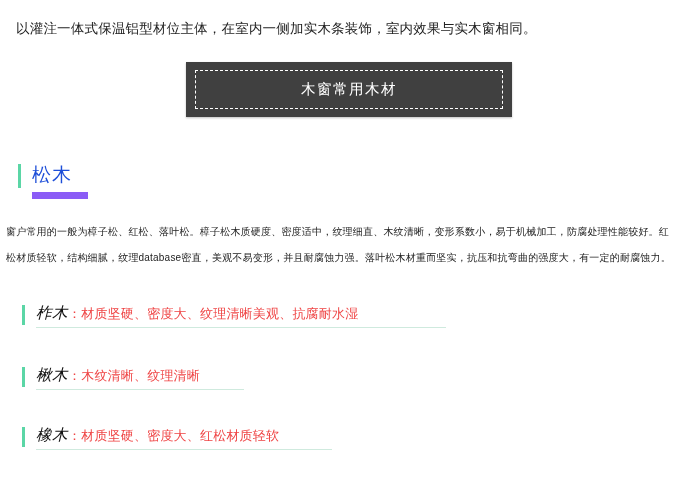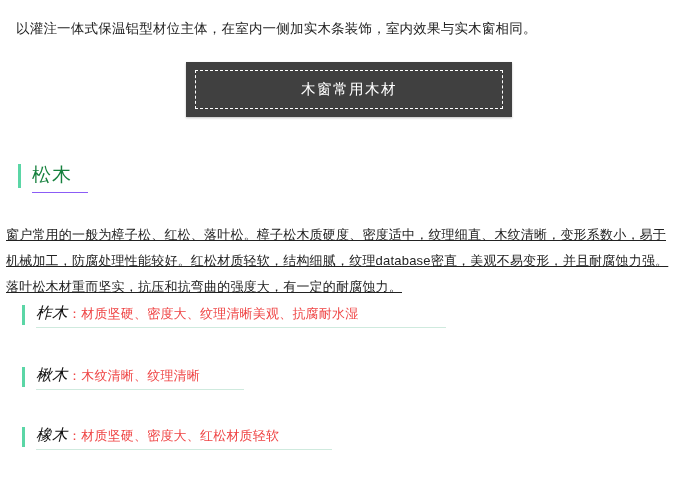--- a/index.html
+++ b/index.html
@@ -69,47 +69,46 @@
     position: absolute;
     left: 0;
     top: 2px;
     width: 3px;
     height: 24px;
     background: #5bd6a6;
   }
   .section-head .title {
     display: block;
     font-size: 18px;
-    color: #15803d;
+    color: #1d4ed8;
     letter-spacing: 1px;
     padding-bottom: 4px;
-    border-bottom: 1px solid #8b5cf6;
+    border-bottom: 7px solid #8b5cf6;
     white-space: nowrap;
   }
 
   .sec-songmu {
     left: 18px;
     top: 162px;
     width: 70px;
   }
   .sec-songmu .title {
     font-size: 19px;
     width: 56px;
   }
 
   .body-para {
     position: absolute;
     left: 6px;
     top: 209px;
     width: 668px;
-    font-size: 13px;
+    font-size: 10px;
     line-height: 26px;
     color: #222222;
     letter-spacing: 0.2px;
-    text-decoration: underline;
   }
 
   
   .sub-item {
     position: absolute;
     padding-left: 14px;
   }
   .sub-item .bar {
     position: absolute;
     left: 0;

